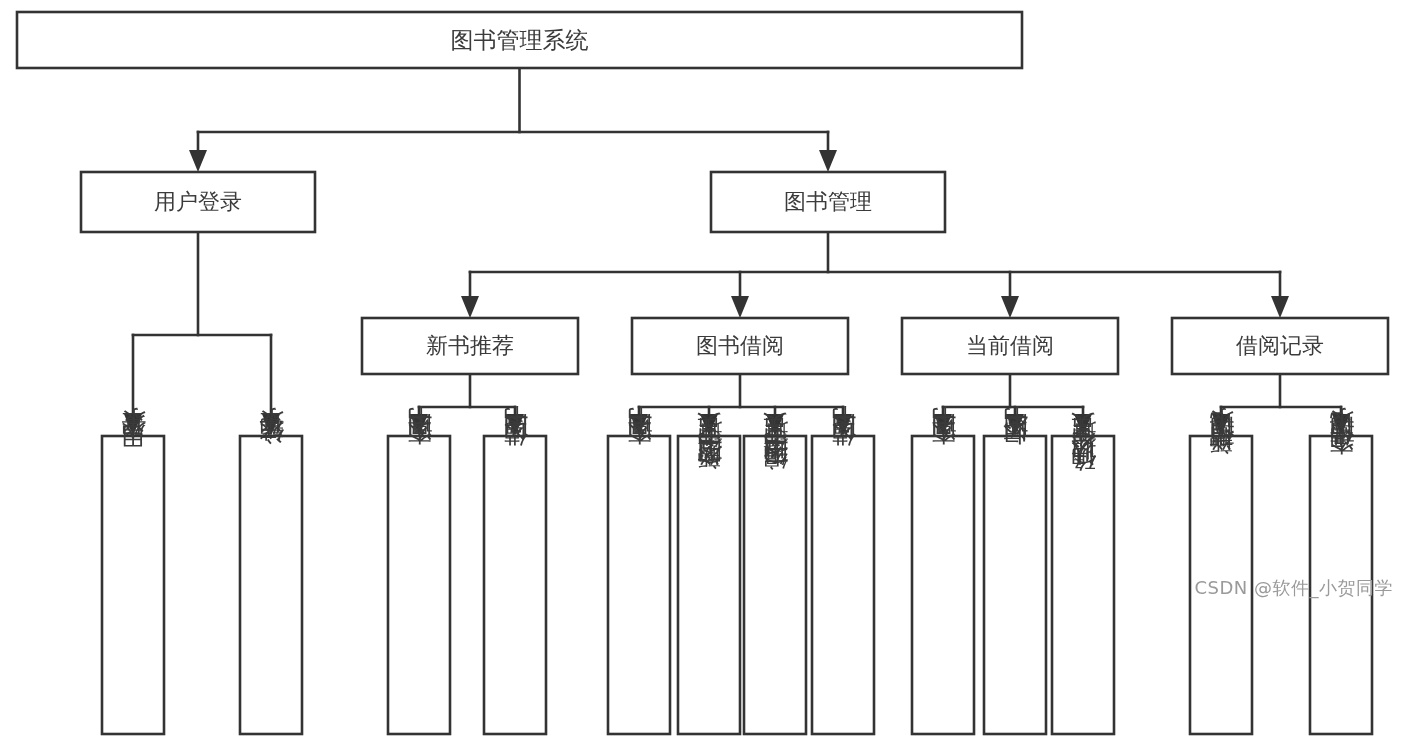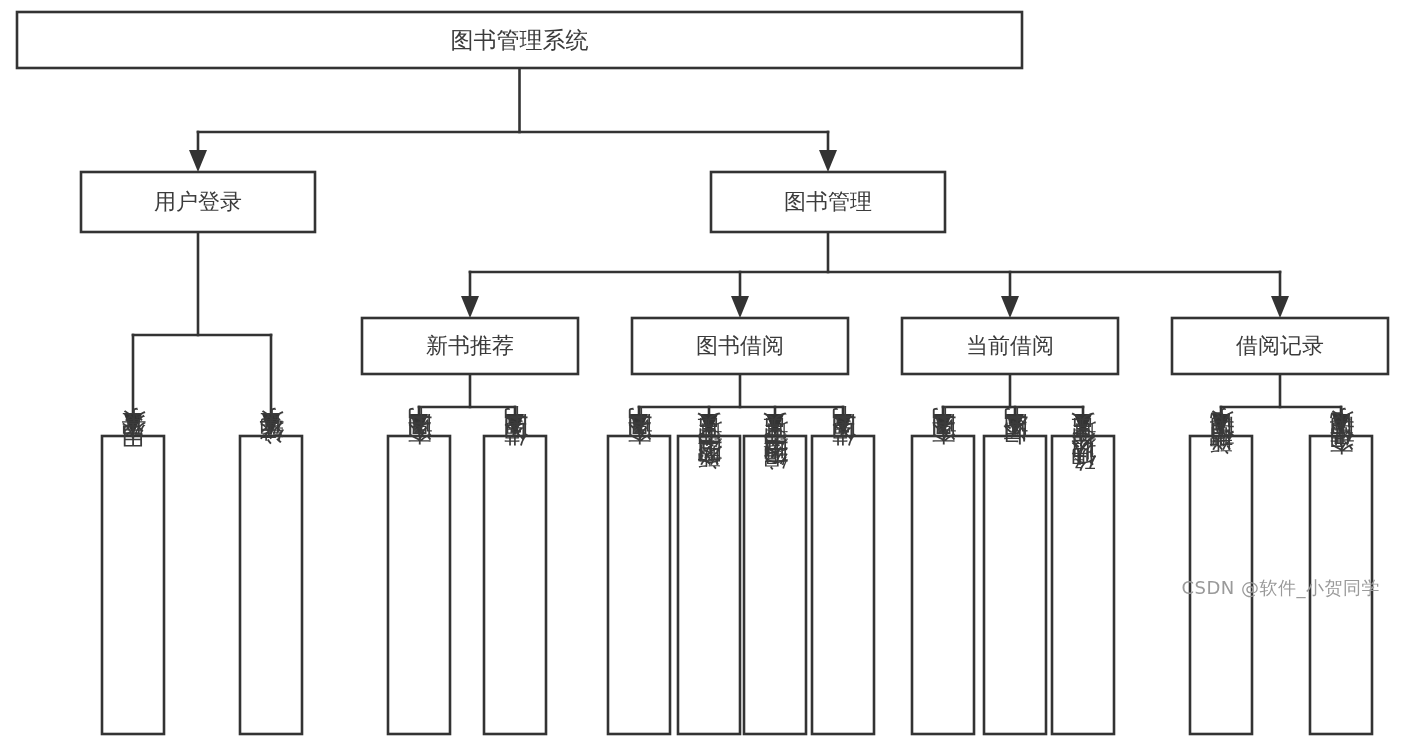--- a/index.html
+++ b/index.html
@@ -64,21 +64,21 @@
     font-family: "DejaVu Sans", "Liberation Sans", sans-serif;
     font-size: 25px;
     line-height: 1.0;
     letter-spacing: 5px;
     color: #3b3b3b;
     white-space: nowrap;
     transform: rotate(180deg);
   }
   .watermark {
     position: absolute;
-    right: 25px;
+    right: 12px;
     bottom: 6px;
     font-family: "DejaVu Sans", "Liberation Sans", sans-serif;
     font-size: 18px;
     color: #9a9a9a;
     letter-spacing: 0.5px;
     white-space: nowrap;
   }
 </style>
 </head>
 <body>

